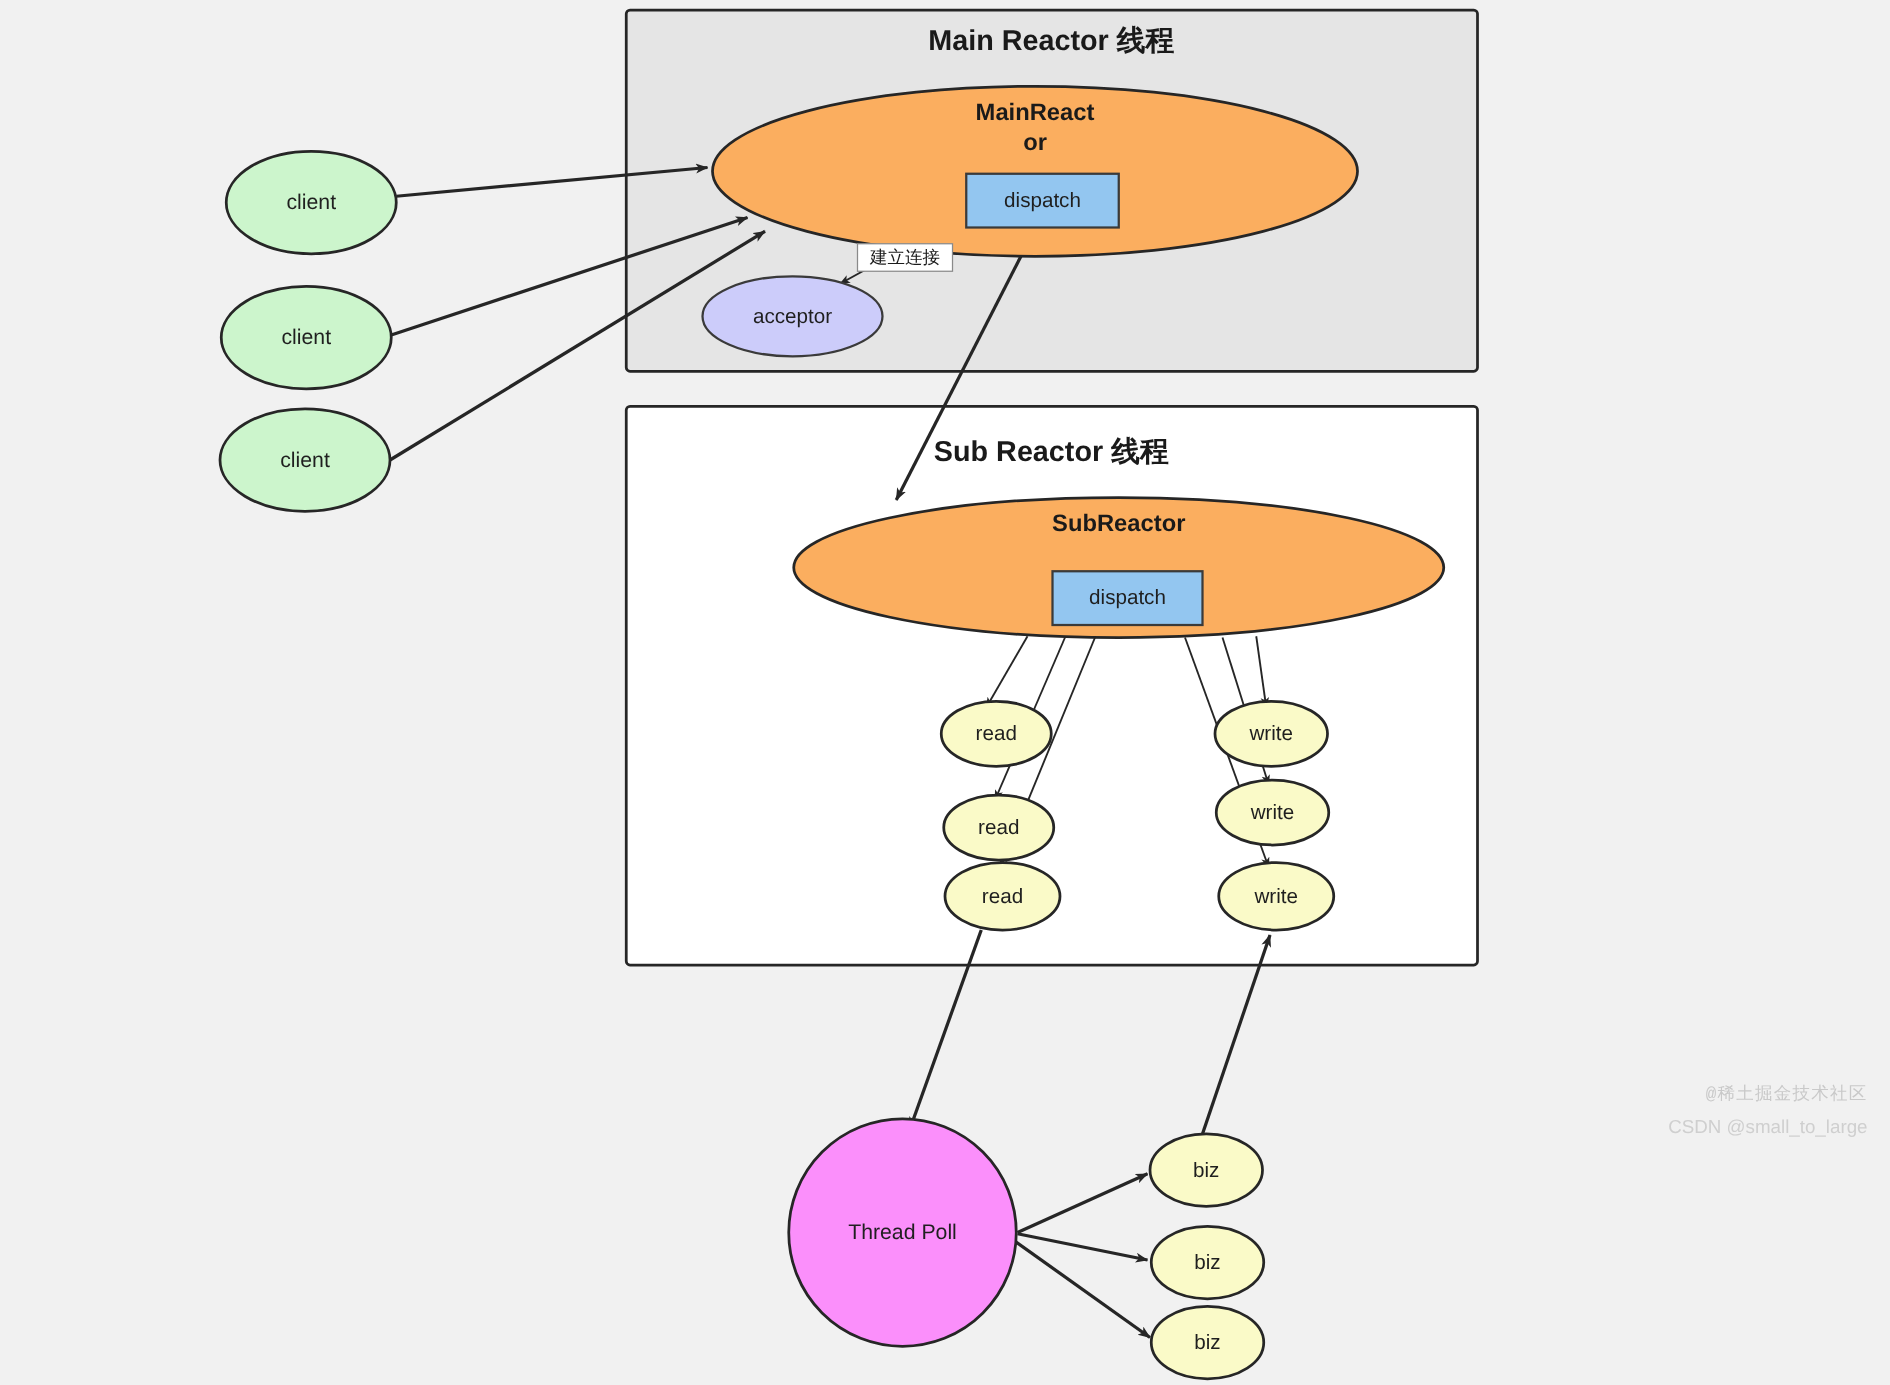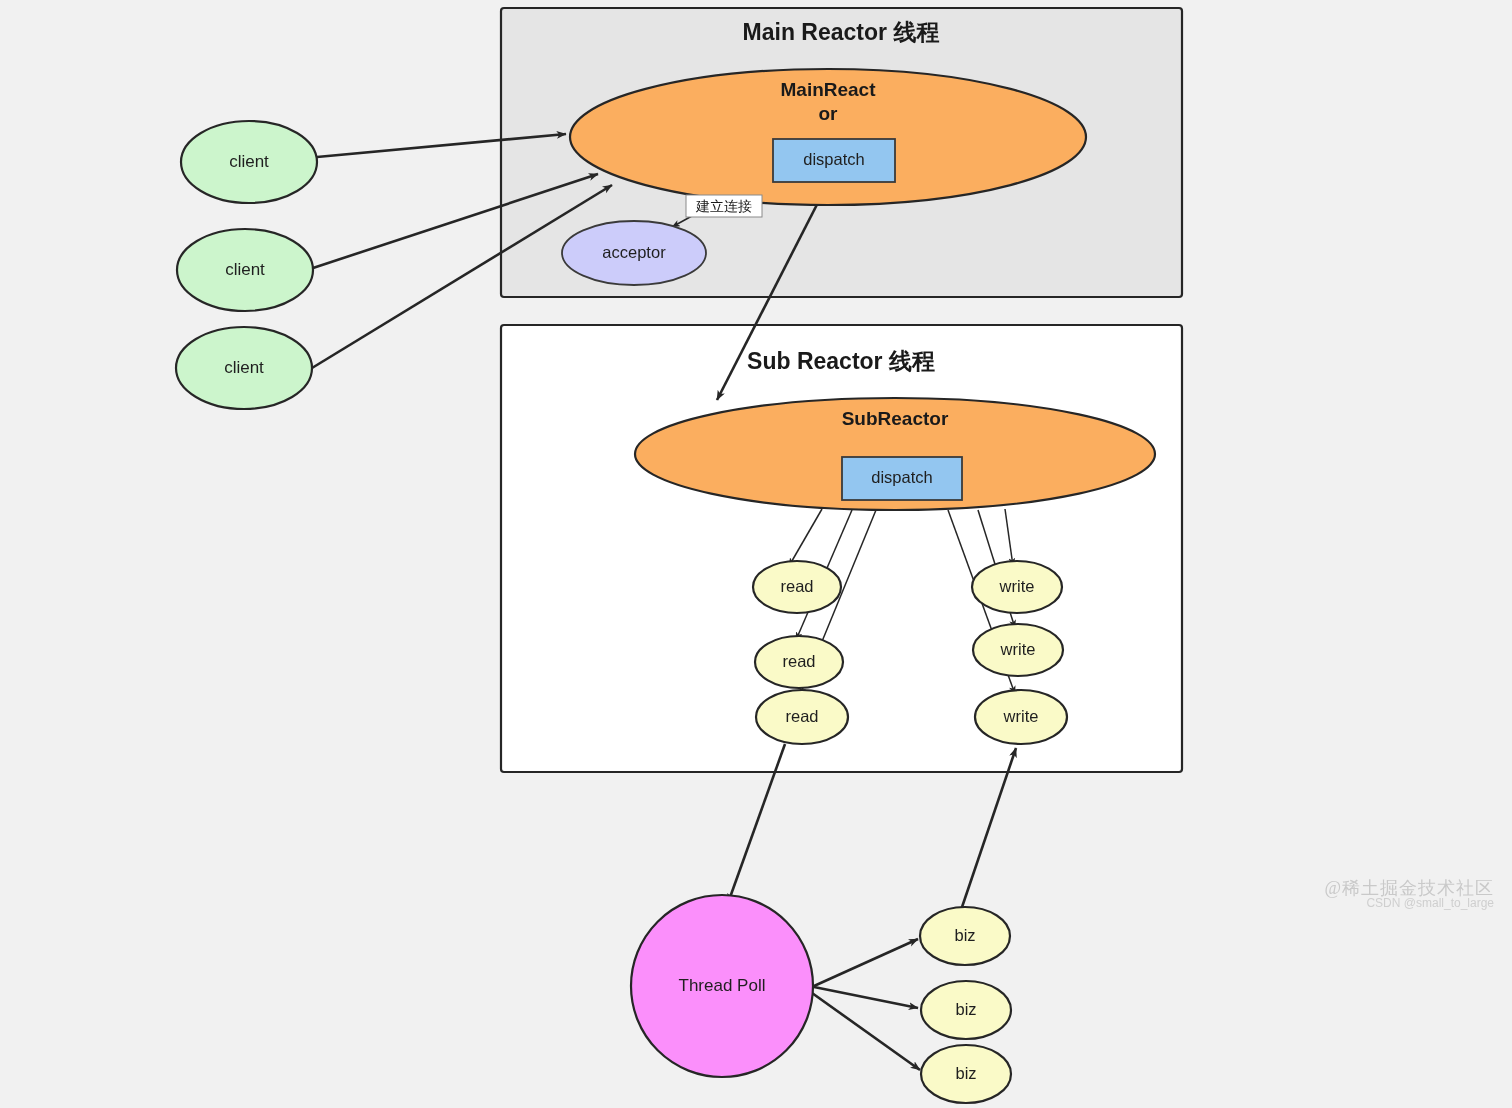--- a/index.html
+++ b/index.html
@@ -70,32 +70,32 @@
   .edge-label-text {
     font-family: "Liberation Sans", "DejaVu Sans", sans-serif;
     font-size: 14px;
     fill: #1a1a1a;
     text-anchor: middle;
     dominant-baseline: middle;
   }
   .watermark-cn {
     position: absolute;
     right: 18px;
-    bottom: 24px;
-    font-size: 18px;
+    bottom: 40px;
+    font-size: 14px;
     color: #c9c9c9;
     letter-spacing: 1px;
-    font-family: Liberation Serif, serif;
+    font-family: Liberation Mono, monospace;
     white-space: nowrap;
   }
   .watermark-en {
     position: absolute;
     right: 18px;
     bottom: 14px;
-    font-size: 12px;
+    font-size: 15px;
     color: #cfcfcf;
     font-family: "Liberation Sans", sans-serif;
     white-space: nowrap;
   }
 </style>
 </head>
 <body>
 
 <div id="stage">
 

